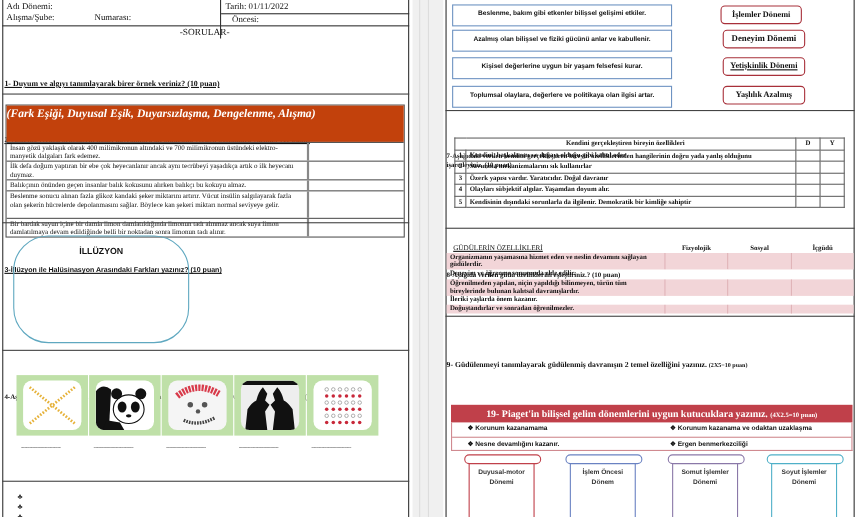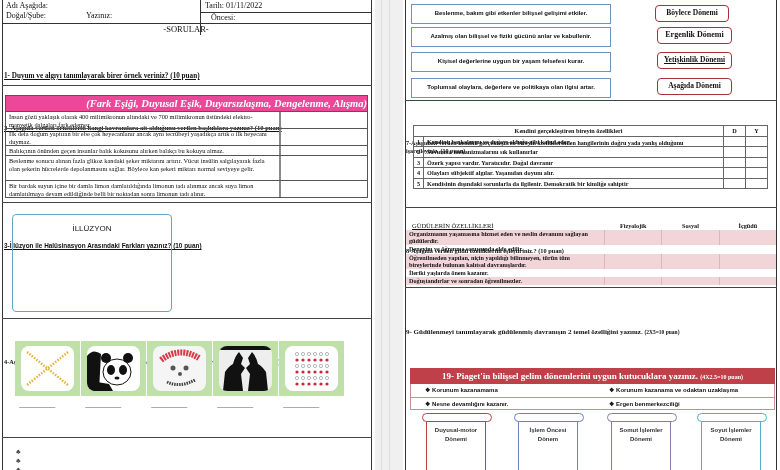--- a/index.html
+++ b/index.html
@@ -19,26 +19,26 @@
   .hdr .c2 { position: absolute; left: 198px; top: 0; width: 172px; height: 35px; border-left: 1px solid #333; }
   .hdr .c2 .tarih { height: 13px; border-bottom: 1px solid #333; padding-left: 4px; line-height: 12px; }
   .hdr .c2 .puan { padding-left: 10px; line-height: 10px; }
 
   .qtitle { position: absolute; font-weight: bold; font-size: 7.2px; white-space: nowrap; margin-top: 38px; }
   .u { text-decoration: underline; }
   .sorular { position: absolute; left: 0; width: 372px; top: 24px; text-align: center; font-size: 8.5px; }
   .hline { position: absolute; left: 2px; width: 370px; height: 1px; background: #444; }
 
   .concept-table { position: absolute; left: 5px; top: 95px; width: 363px; border: 1px solid #555; }
-  .concept-head { background: #ec4899; color: #fff; font-style: italic; font-weight: bold; font-size: 10.5px; text-align: right; height: 15px; line-height: 15px; }
+  .concept-head { background: #c2410c; color: #fff; font-style: italic; font-weight: bold; font-size: 10.5px; text-align: left; height: 33px; line-height: 15px; }
   .crow { display: flex; border-top: 1px solid #555; }
   .crow .txt { width: 275px; font-size: 6.4px; line-height: 7.5px; padding: 1px 3px; border-right: 2px solid #888; }
   .crow .ans { flex: 1; }
 
-  .rbox { position: absolute; border: 1.5px solid; border-radius: 4px; font-family: "Liberation Sans", sans-serif; font-weight: normal; font-size: 8px; text-align: center; }
+  .rbox { position: absolute; border: 1.5px solid; border-radius: 32px; font-family: "Liberation Sans", sans-serif; font-weight: bold; font-size: 8px; text-align: center; }
 
   .imgcell { position: absolute; top: 341px; width: 65px; height: 55px; background: #bfe0a8; }
   .imgcell .inner { position: absolute; left: 6px; top: 5px; width: 53px; height: 45px; background: #fff; border-radius: 8px; overflow: hidden; }
   .dashline { position: absolute; top: 404px; font-size: 6px; color: #555; letter-spacing: -0.5px; }
 
   .bullet { position: absolute; left: 16px; font-size: 7px; color: #444; }
 
   
   .rp-frame { position: absolute; left: 2px; top: 0; width: 372px; height: 470px; border-left: 1px solid #333; border-right: 1px solid #333; }
   .bluebox { position: absolute; left: 8px; width: 200px; height: 20px; border: 1.5px solid #6e93c2; font-family: "Liberation Sans", sans-serif; font-size: 6px; font-weight: bold; text-align: center; line-height: 17px; background: #fff; }
@@ -66,24 +66,24 @@
   .scroll .lbl { position: absolute; left: 4px; top: 13px; width: 60px; text-align: center; font-family: "Liberation Sans", sans-serif; font-size: 6px; font-weight: bold; line-height: 9px; }
 </style>
 </head>
 <body>
 
 <div id="left-page" class="page">
   <div class="lp-frame"></div>
 
   <div class="hdr">
     <div class="c1">
-      <div>Adı Aşağıda:</div>
-      <div>Doğal/Şube:</div>
-    </div>
-    <div class="num">Yazınız:</div>
+      <div>Adı Dönemi:</div>
+      <div>Alışma/Şube:</div>
+    </div>
+    <div class="num">Numarası:</div>
     <div class="c2">
       <div class="tarih">Tarih: 01/11/2022</div>
       <div class="puan">Öncesi:</div>
     </div>
   </div>
 
   <div class="sorular">-SORULAR-</div>
   <div class="qtitle u" style="left:4px;top:34px;">1- Duyum ve algıyı tanımlayarak birer örnek veriniz? (10 puan)</div>
 
   <div class="hline" style="top:85px;"></div>
@@ -231,24 +231,24 @@
 <div class="gutter-line" style="left:389px;"></div>
 
 <div id="right-page" class="page">
   <div class="rp-frame"></div>
 
   <div class="bluebox" style="top:4px;">Beslenme, bakım gibi etkenler bilişsel gelişimi etkiler.</div>
   <div class="bluebox" style="top:27px;">Azalmış olan bilişsel ve fiziki gücünü anlar ve kabullenir.</div>
   <div class="bluebox" style="top:52px;">Kişisel değerlerine uygun bir yaşam felsefesi kurar.</div>
   <div class="bluebox" style="top:78px;">Toplumsal olaylara, değerlere ve politikaya olan ilgisi artar.</div>
 
-  <div class="redbox" style="left:252px;top:5px;width:74px;">Böylece Dönemi</div>
-  <div class="redbox" style="left:254px;top:27px;width:75px;font-size:8px;">Ergenlik Dönemi</div>
+  <div class="redbox" style="left:252px;top:5px;width:74px;">İşlemler Dönemi</div>
+  <div class="redbox" style="left:254px;top:27px;width:75px;font-size:8px;">Deneyim Dönemi</div>
   <div class="redbox" style="left:254px;top:52px;width:75px;text-decoration:underline;">Yetişkinlik Dönemi</div>
-  <div class="redbox" style="left:254px;top:78px;width:75px;">Aşağıda Dönemi</div>
+  <div class="redbox" style="left:254px;top:78px;width:75px;">Yaşlılık Azalmış</div>
 
   <div class="hline" style="top:100px;width:372px;"></div>
   <div class="qtitle" style="left:3px;top:102px;font-size:6.1px;line-height:7.5px;">
     <div>7-Aşağıdaki verilen kendini gerçekleştiren bireyin özelliklerinden hangilerinin doğru yada yanlış olduğunu</div>
     <div>işaretleyiniz. (10 puan)</div>
   </div>
 
   <table class="q7-table">
     <tbody>
         <tr>

